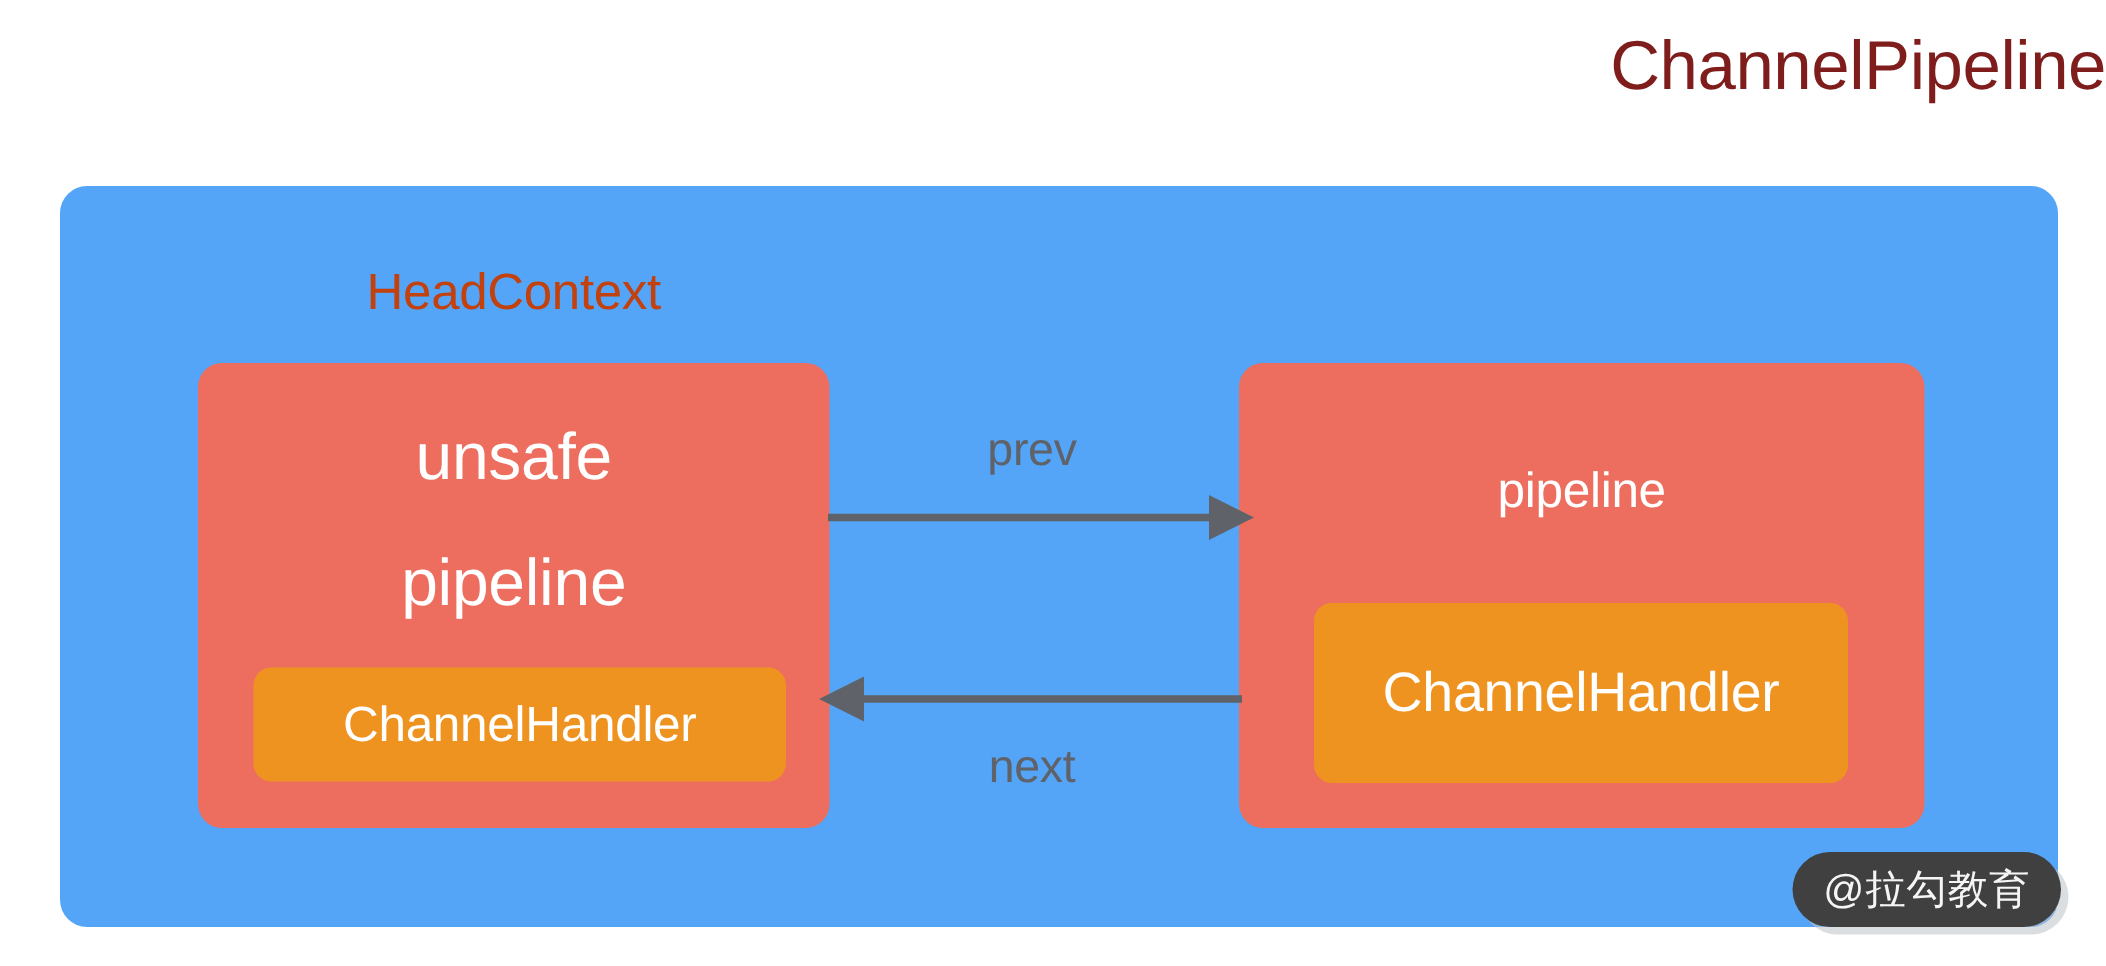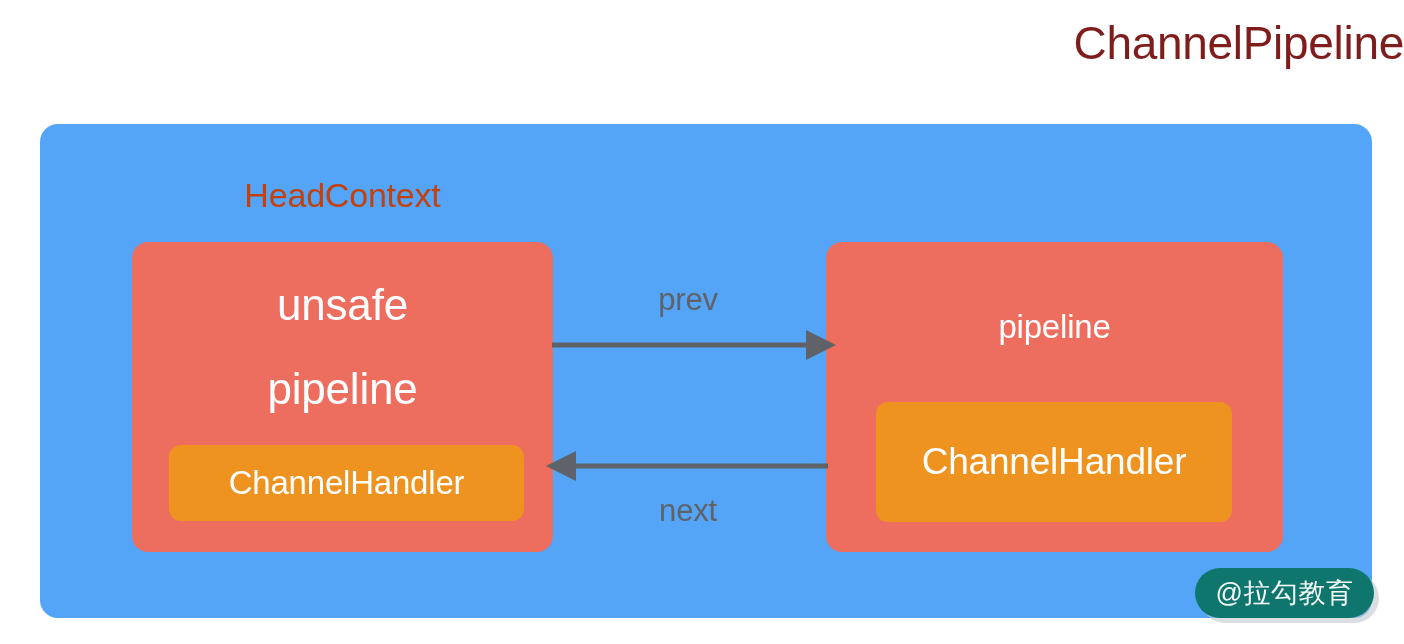--- a/index.html
+++ b/index.html
@@ -124,21 +124,21 @@
   .arrow-caption.prev { left: 553px; top: 493px; width: 270px; }
 
   
   .watermark {
     position: absolute;
     left: 1195px;
     top: 568px;
     width: 179px;
     height: 50px;
     border-radius: 25px;
-    background: #0f766e;
+    background: #404040;
     box-shadow: 5px 5px 0 0 rgba(190,195,200,0.55);
     display: flex;
     align-items: center;
     justify-content: center;
   }
   .watermark-text {
     color: #ffffff;
     font-size: 27px;
     font-weight: 500;
     letter-spacing: 0.5px;

